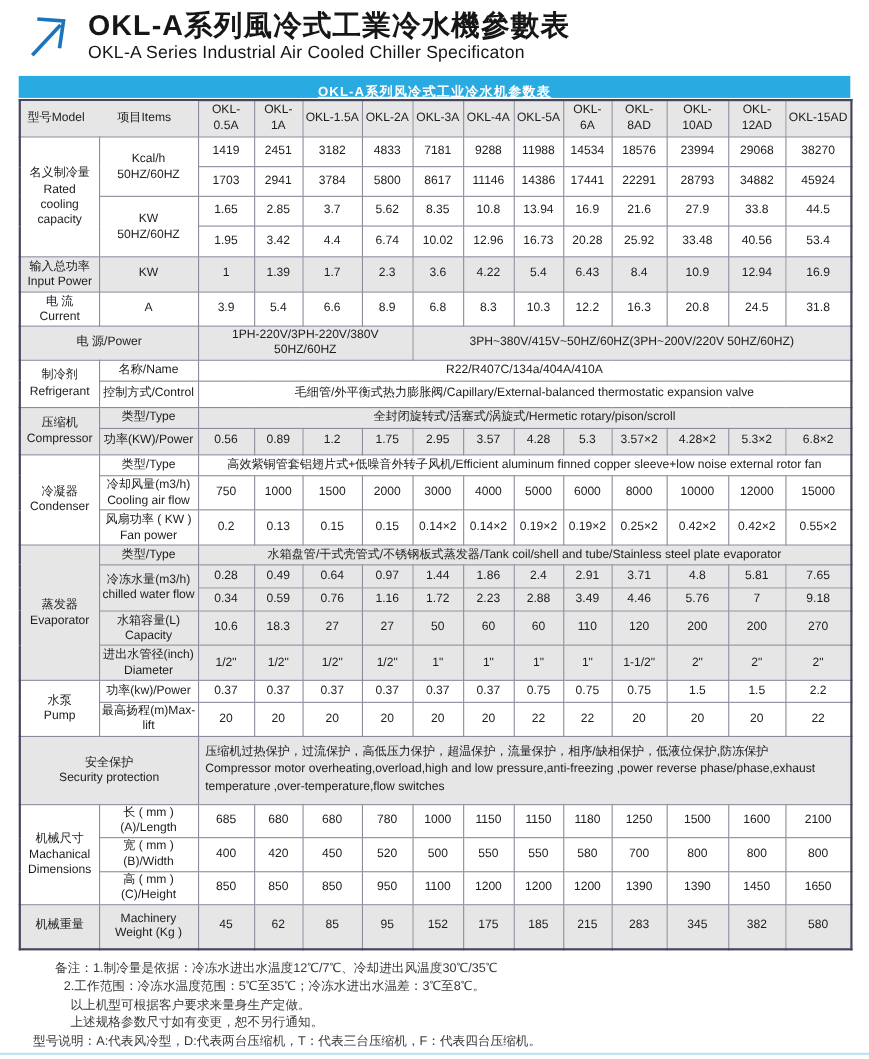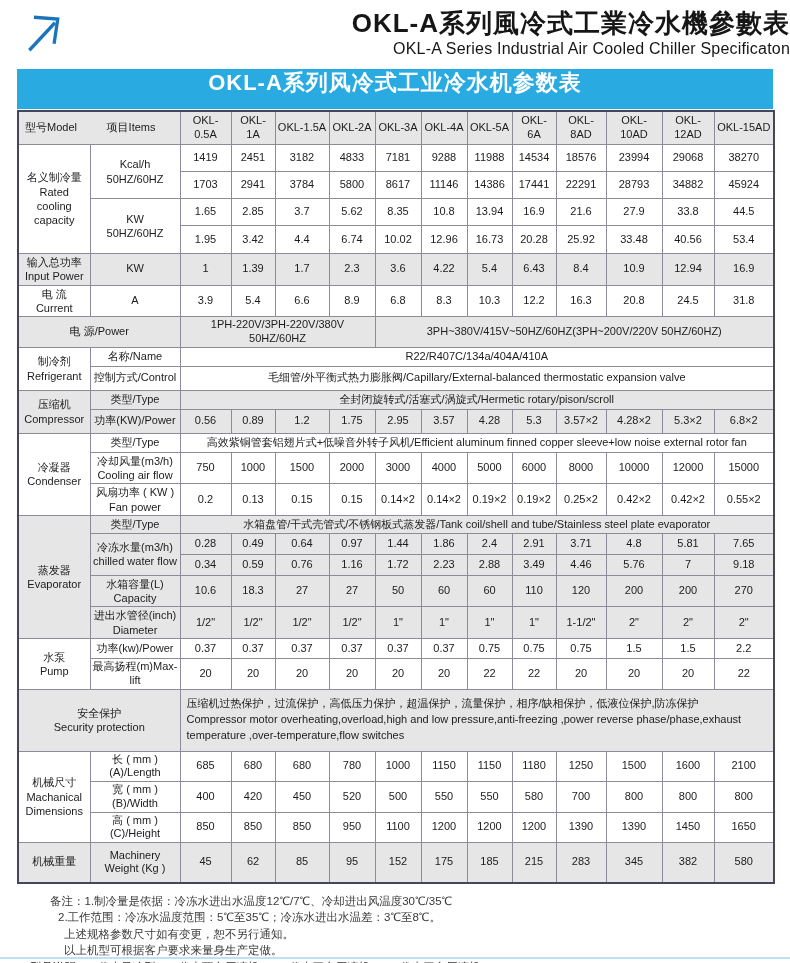--- a/index.html
+++ b/index.html
@@ -1,28 +1,28 @@
 <!DOCTYPE html>
 <html><head>
 <meta charset="utf-8">
 <style>
   html,body{margin:0;padding:0;background:#fff;}
   body{width:790px;font-family:"Liberation Sans",sans-serif;color:#1c1c1c;}
   .page{position:relative;width:790px;height:963px;background:#fff;overflow:hidden;}
 
   
-  .doc-header{position:relative;padding:8px 0 0 22px;height:54px;text-align:right;}
+  .doc-header{position:relative;padding:8px 0 0 22px;height:54px;}
   .logo{position:absolute;left:22px;top:9px;width:44px;height:44px;}
   .titles{margin-left:58px;}
   .t-zh{font-size:26px;font-weight:700;letter-spacing:1px;color:#161616;line-height:30px;}
   .t-en{font-size:16px;color:#161616;line-height:21px;letter-spacing:.2px;}
 
   
-  .banner{margin:7px 17px 1px 17px;height:40px;background:#29abe2;color:#fff;
-    font-size:22px;font-weight:700;text-align:center;line-height:28px;letter-spacing:1px;}
+  .banner{margin:7px 17px 1px 17px;height:20px;background:#29abe2;color:#fff;
+    font-size:12px;font-weight:700;text-align:center;line-height:28px;letter-spacing:1px;text-decoration:underline;}
 
   
   table{border-collapse:collapse;table-layout:fixed;width:756px;margin:0 17px;
     font-size:11px;color:#1c1c1c;}
   table{border:2px solid #45455c;}
   td{border:1px solid #8b8b9c;padding:1px 2px;text-align:center;vertical-align:middle;
      background:#fff;overflow:hidden;line-height:1.25;}
   tr.g td{background:#e6e6e6;}
   .lbl div,.lbl2 div{line-height:1.3;}
   .sec{text-align:left;padding:3px 6px;}
@@ -480,19 +480,19 @@
           <td class="v">345</td>
           <td class="v">382</td>
           <td class="v">580</td>
         </tr>
   </tbody>
     </table>
 
   <div class="notes zh">
       <div class="note-line" style="padding-left: 0px; margin-left: 20px;">备注：1.制冷量是依据：冷冻水进出水温度12℃/7℃、冷却进出风温度30℃/35℃</div>
       <div class="note-line" style="padding-left: 28px;">2.工作范围：冷冻水温度范围：5℃至35℃；冷冻水进出水温差：3℃至8℃。</div>
+      <div class="note-line" style="padding-left: 34px;">以上机型可根据客户要求来量身生产定做。</div>
       <div class="note-line" style="padding-left: 34px;">上述规格参数尺寸如有变更，恕不另行通知。</div>
-      <div class="note-line" style="padding-left: 34px;">以上机型可根据客户要求来量身生产定做。</div>
       <div class="note-line" style="padding-left: 0px;">型号说明：A:代表风冷型，D:代表两台压缩机，T：代表三台压缩机，F：代表四台压缩机。</div>
     </div>
 
   <div class="bottom-rule"></div>
 </div>
 
 </body></html>

